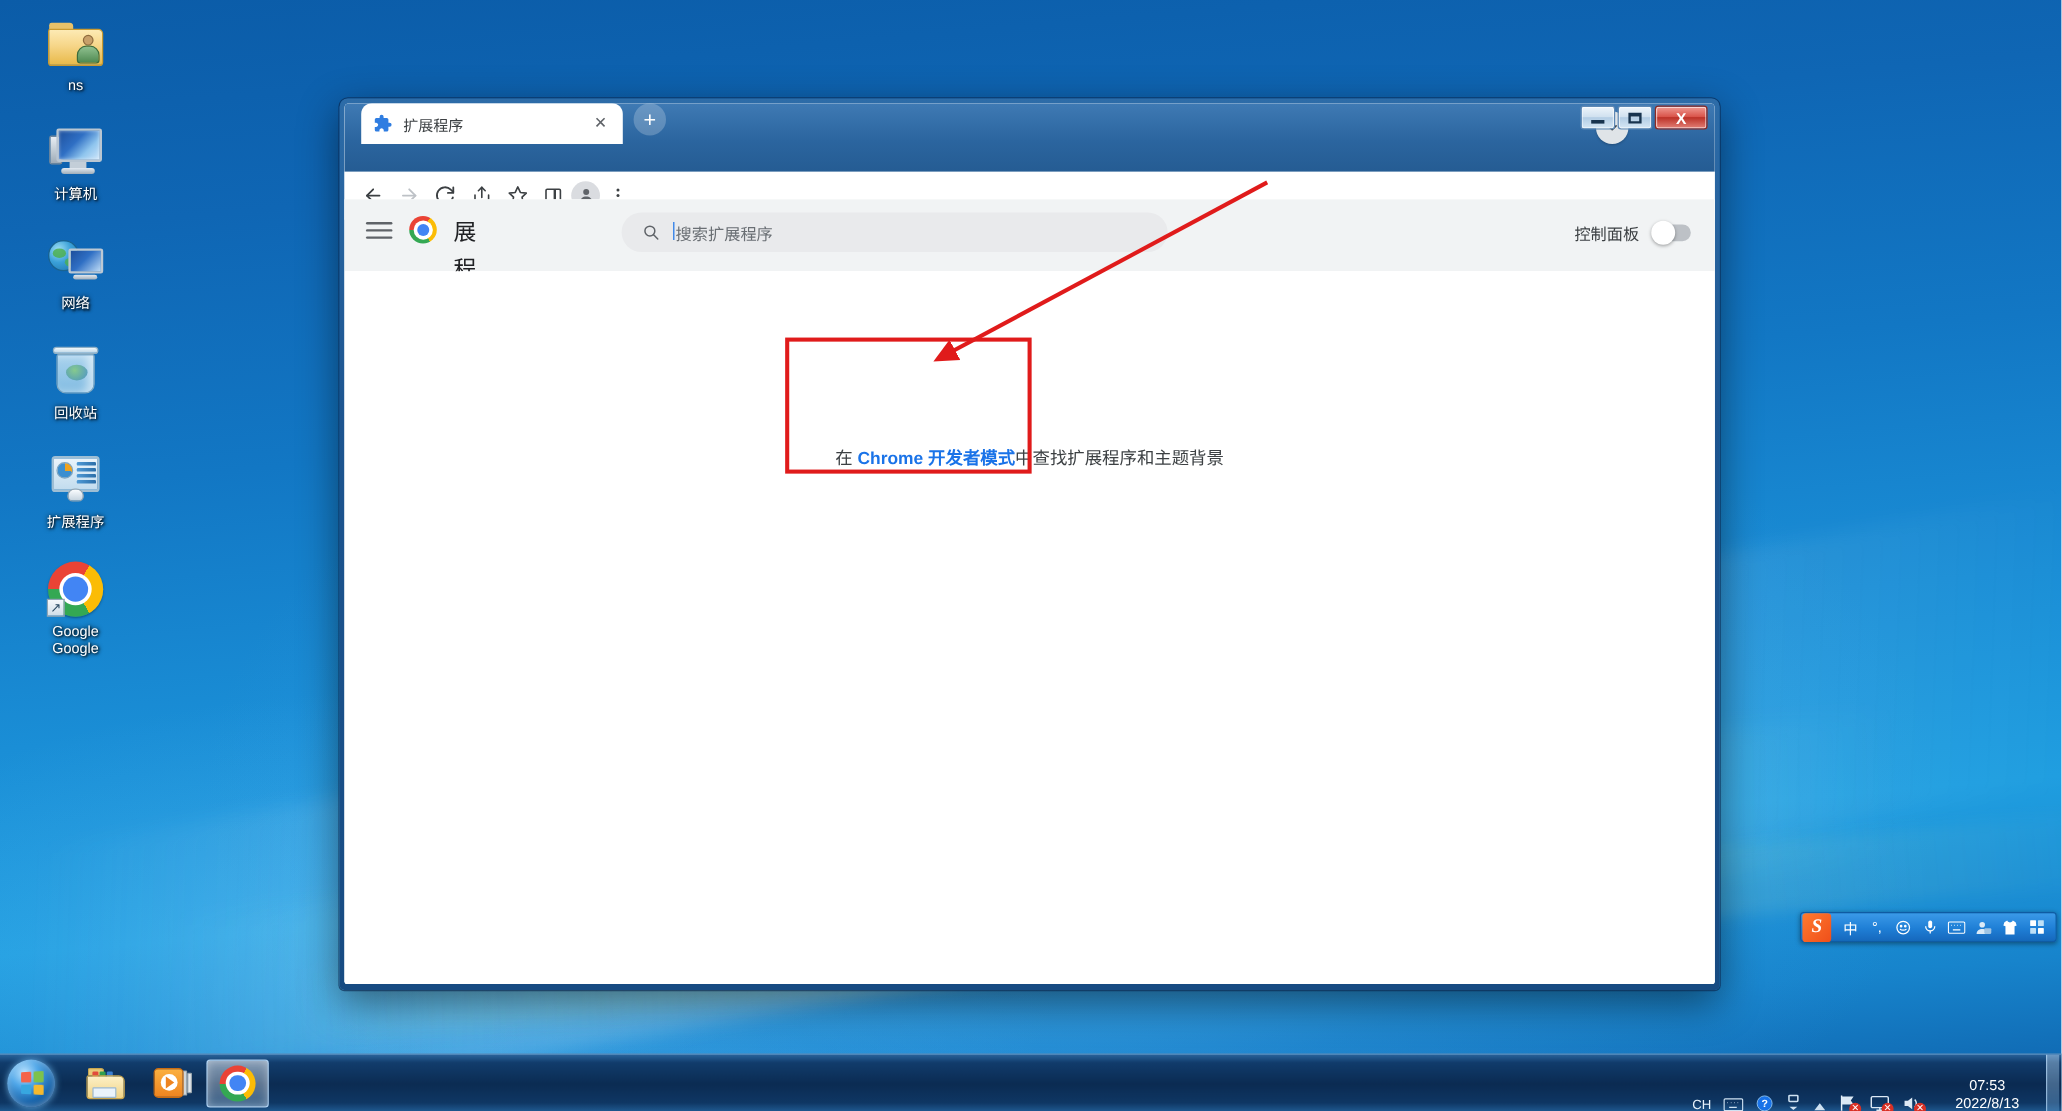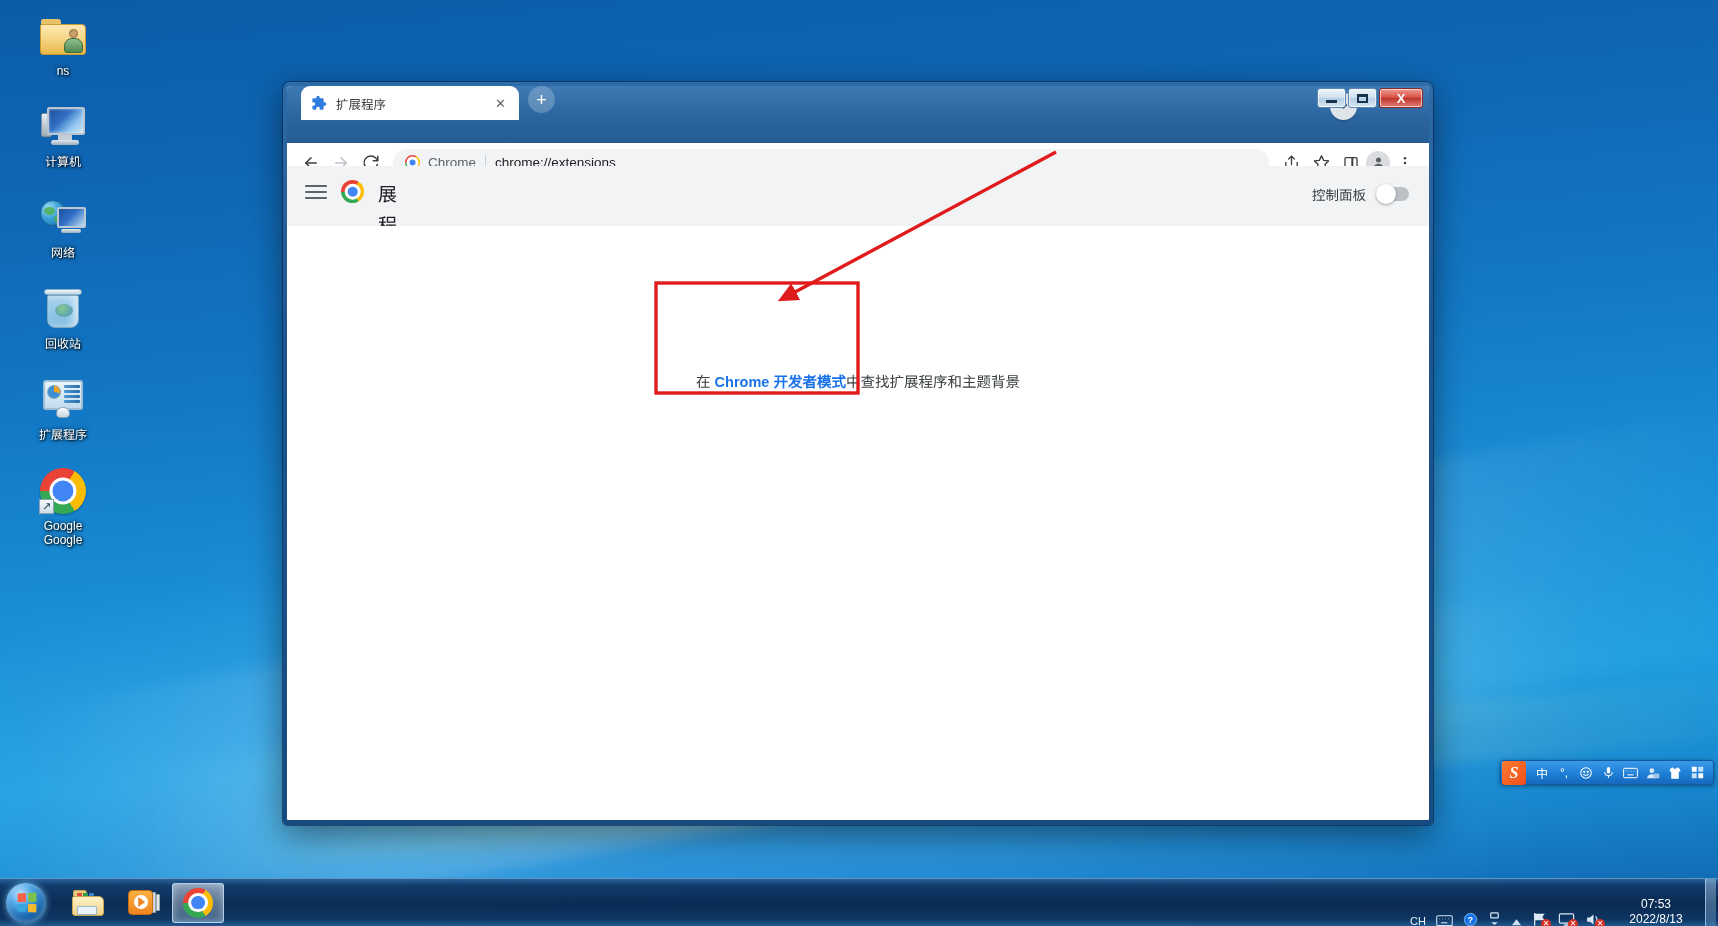--- a/index.html
+++ b/index.html
@@ -465,26 +465,20 @@
               <polyline points="12 5 19 12 12 19"></polyline>
             </svg>
         </div>
         <div class="tb-btn">
           <svg width="18" height="18" viewBox="0 0 24 24" fill="none" stroke="currentColor" stroke-width="2" stroke-linecap="round" stroke-linejoin="round">
             <polyline points="21 3 21 9 15 9"></polyline>
               <path d="M20.5 14a9 9 0 1 1-2.3-8.6L21 8"></path>
             </svg>
         </div>
 
-        <div class="omnibox">
-          <span class="chrome-mini chrome-logo"></span>
-          <span class="scheme">Chrome</span>
-          <span class="divider"></span>
-          <span class="url">chrome://extensions</span>
-        </div>
 
         <div class="tb-btn">
           <svg width="17" height="17" viewBox="0 0 24 24" fill="none" stroke="currentColor" stroke-width="1.9" stroke-linecap="round" stroke-linejoin="round">
             <path d="M4 12v8h16v-8"></path>
               <path d="M12 3v12"></path>
               <polyline points="8 7 12 3 16 7"></polyline>
             </svg>
         </div>
         <div class="tb-btn">
           <svg width="17" height="17" viewBox="0 0 24 24" fill="none" stroke="currentColor" stroke-width="1.9" stroke-linejoin="round">
@@ -518,20 +512,29 @@
           <div class="hdr-left">
             <div class="hamburger">
               <i></i>
                 <i></i>
                 <i></i>
             </div>
             <span class="hdr-chrome chrome-logo"></span>
             <div class="ext-title">展程序</div>
           </div>
 
+          <div class="search-wrap">
+            <span class="si">
+              <svg width="15" height="15" viewBox="0 0 24 24" fill="none" stroke="currentColor" stroke-width="2" stroke-linecap="round">
+                  <circle cx="10.5" cy="10.5" r="6.6"></circle>
+                  <line x1="15.5" y1="15.5" x2="21" y2="21"></line>
+                </svg>
+            </span>
+            <span class="search-ph">搜索扩展程序</span>
+          </div>
 
           <div class="devmode">
             <span class="lbl">控制面板</span>
             <span class="toggle">
                 <span class="knob"></span>
               </span>
           </div>
         </div>
 
         <div class="empty-area">

